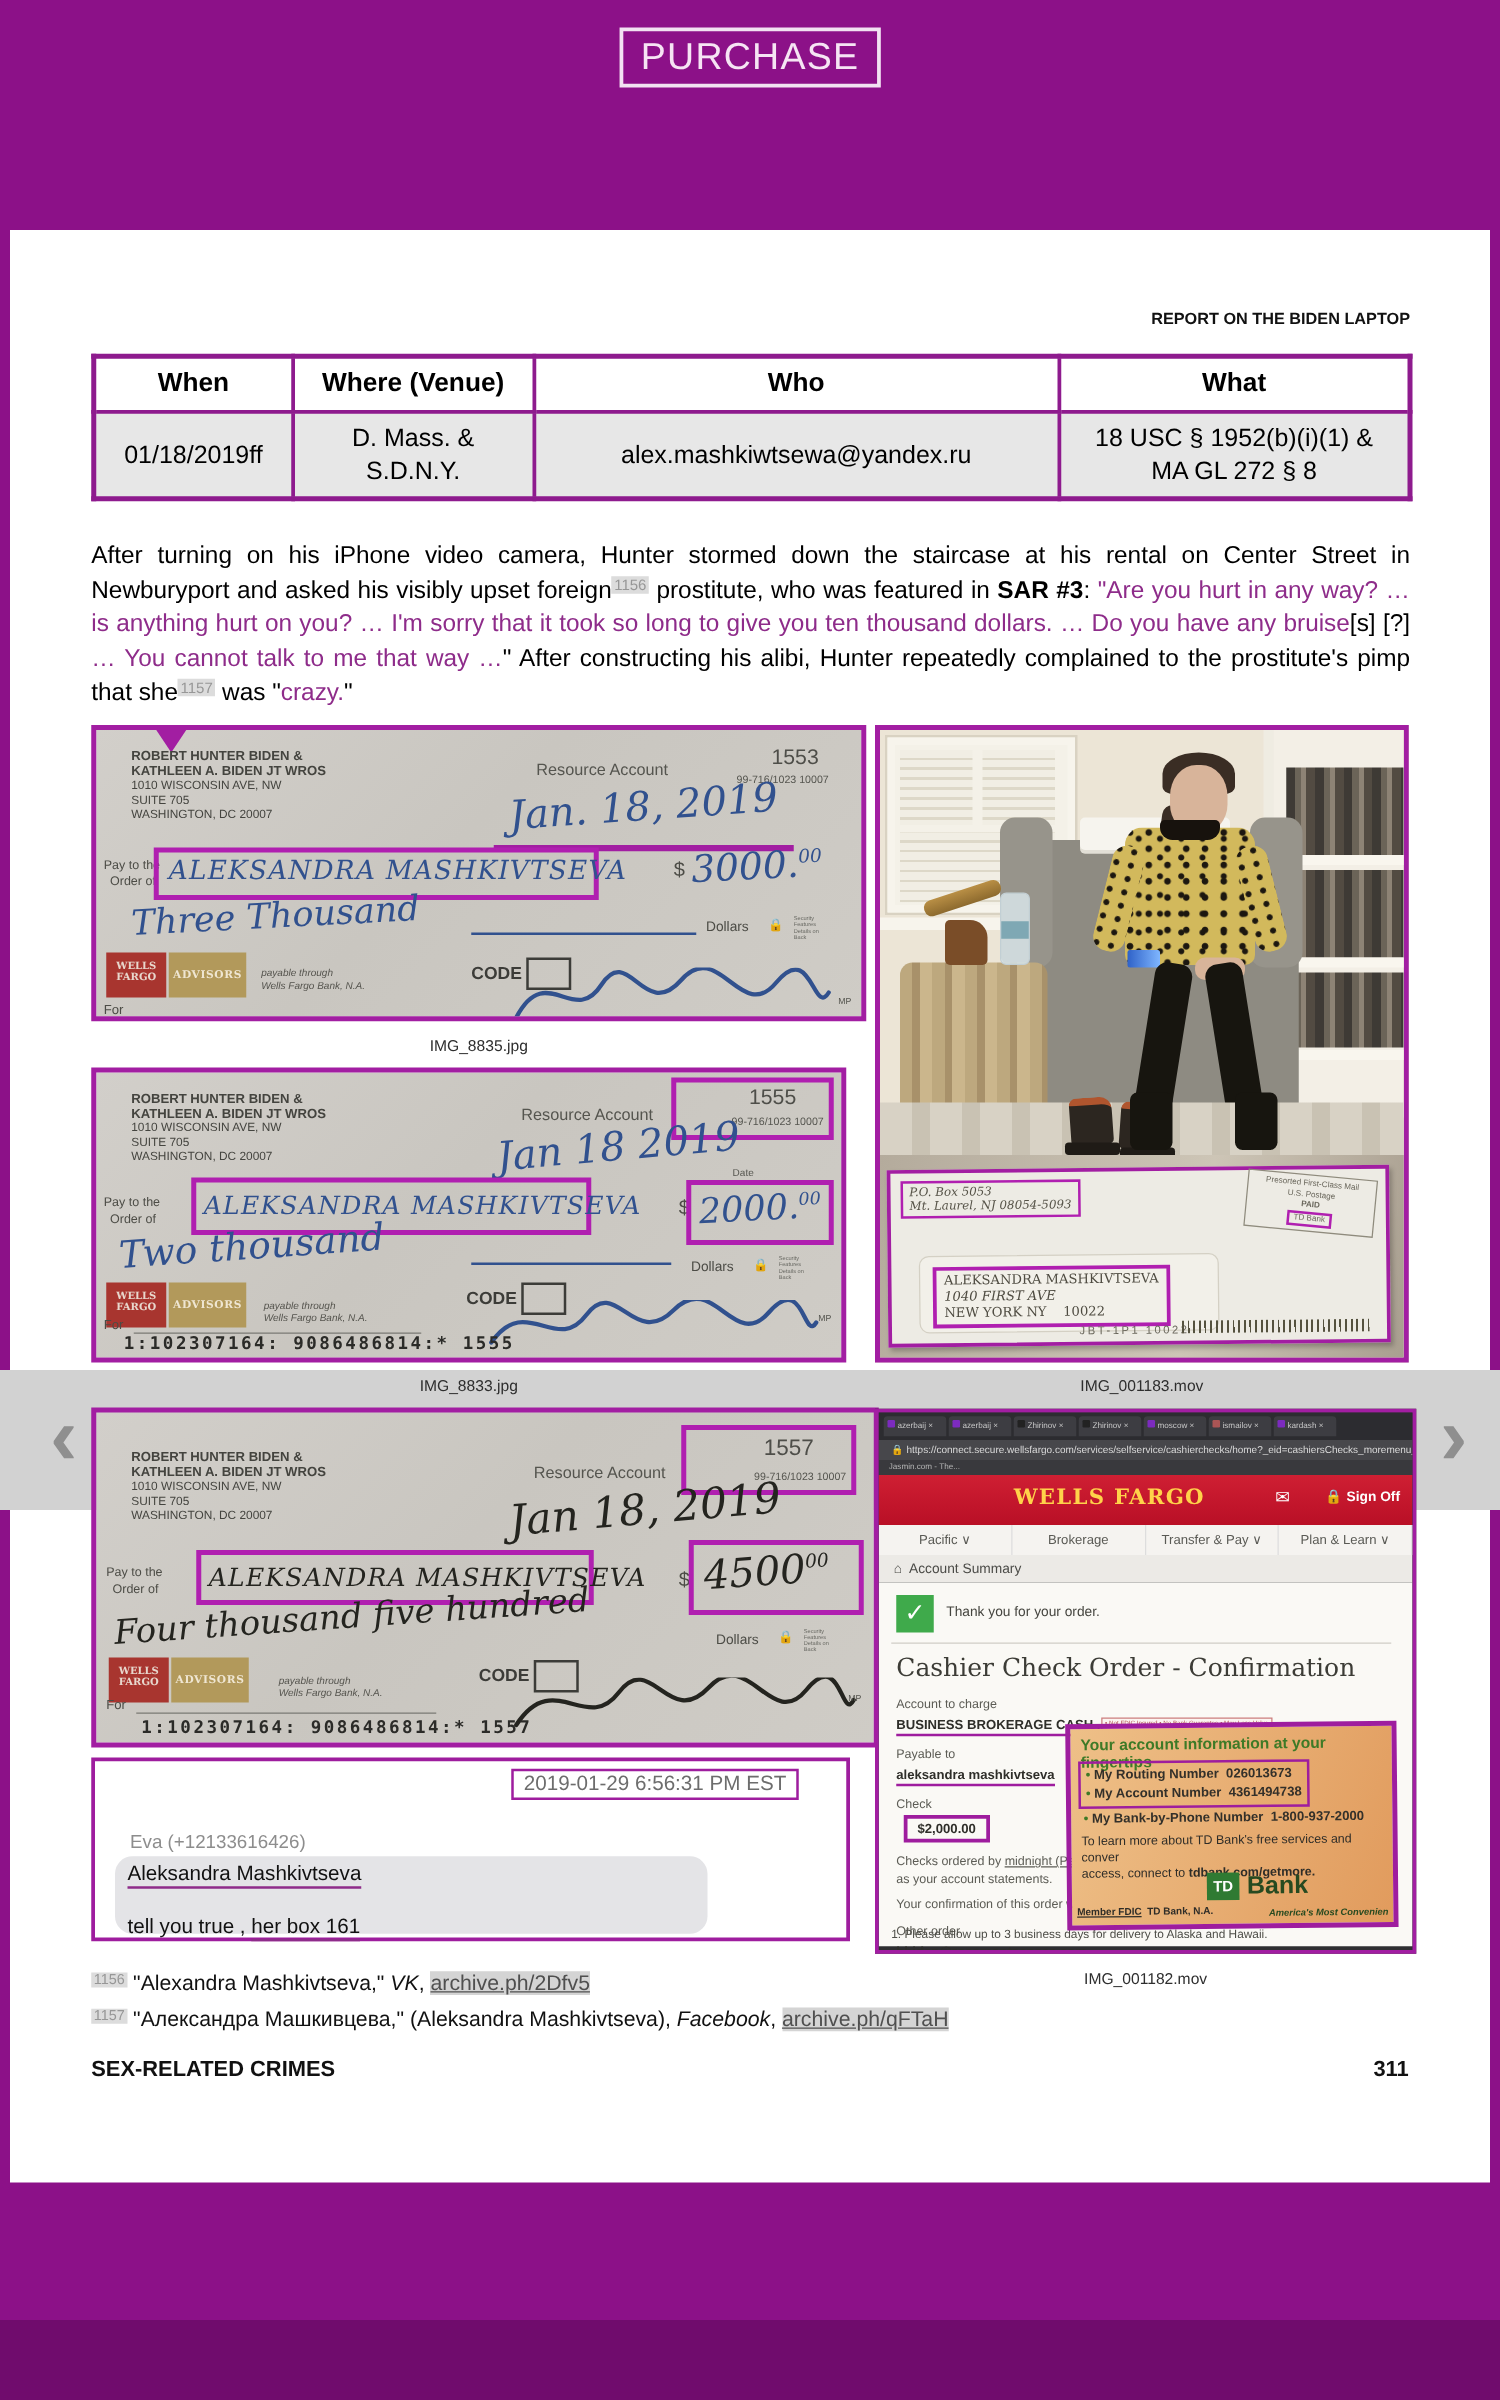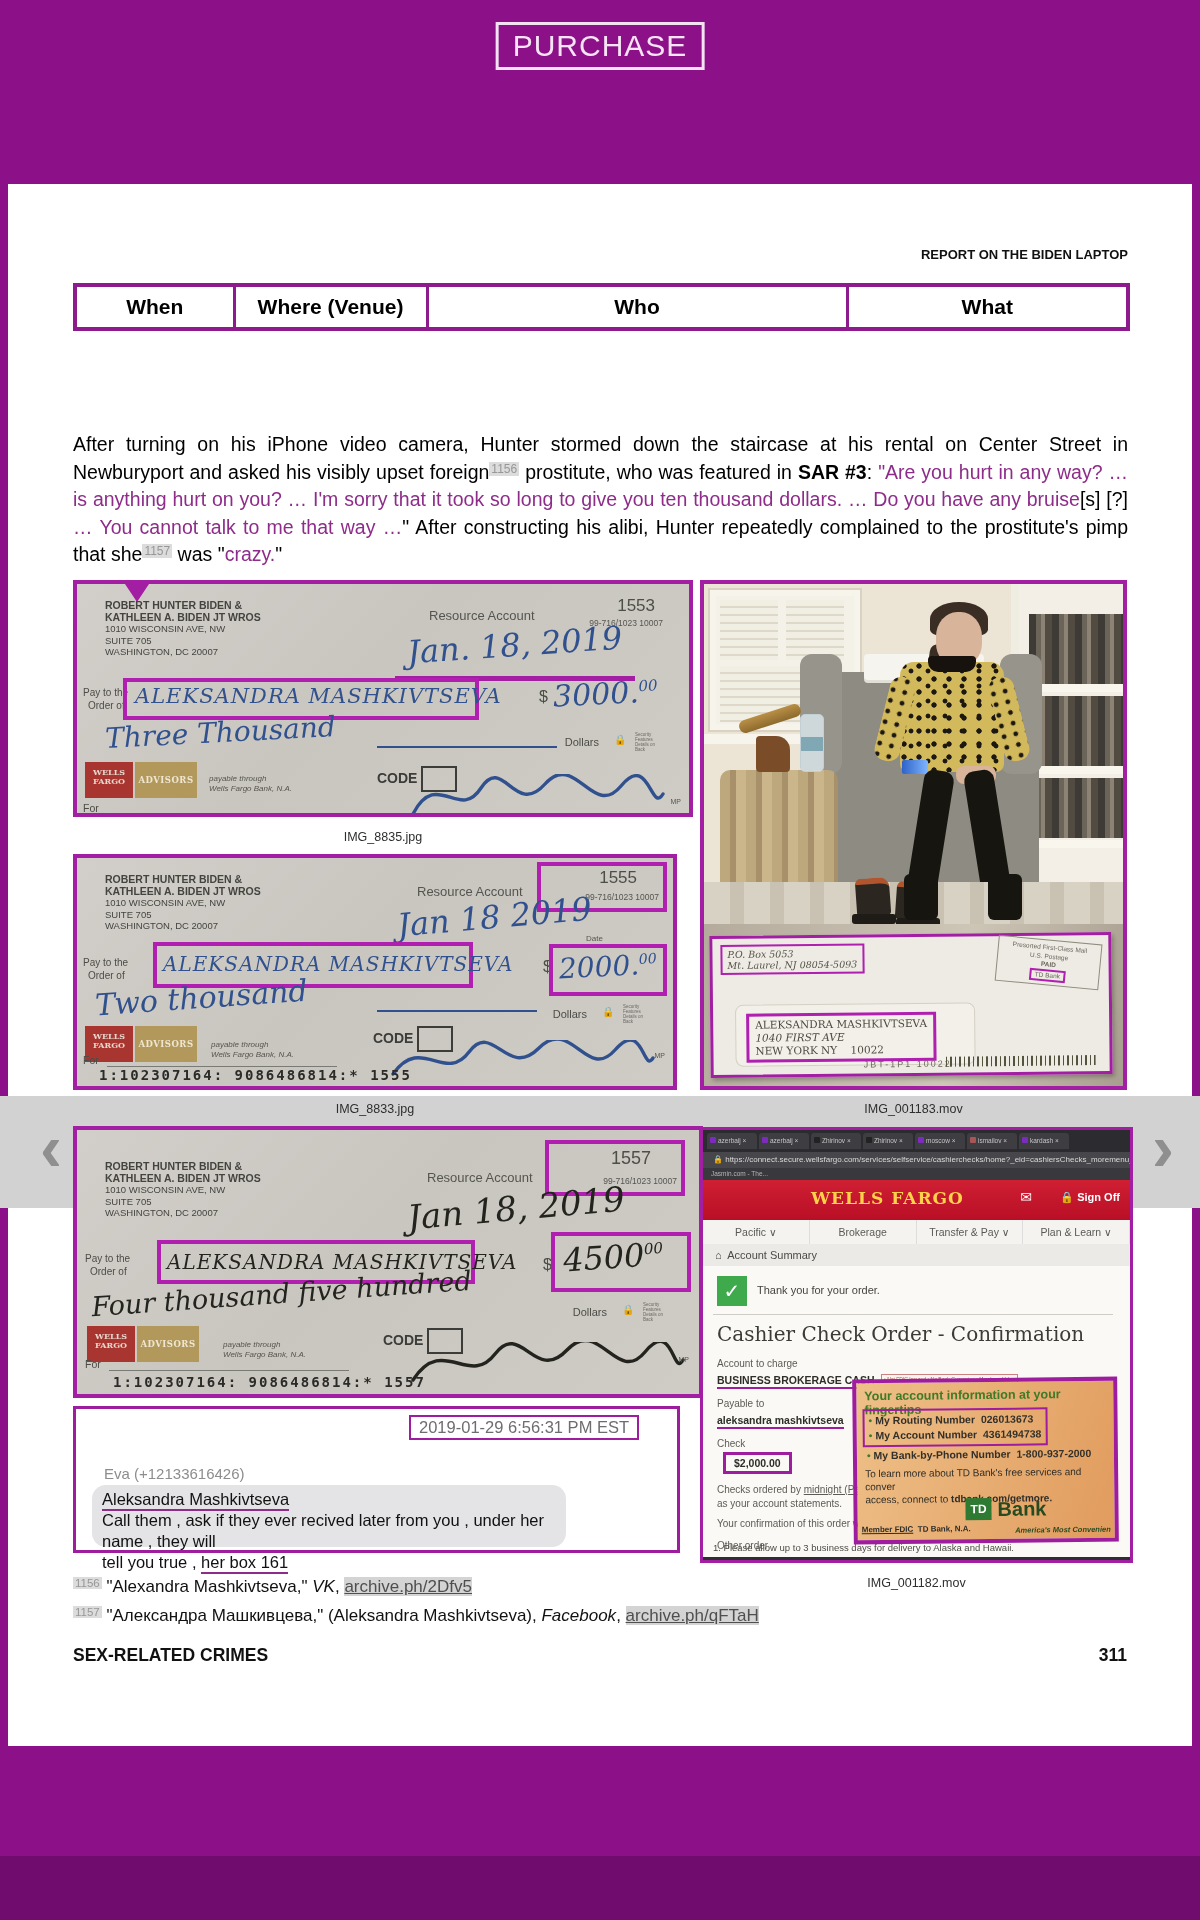--- a/index.html
+++ b/index.html
@@ -204,20 +204,26 @@
       <col class="col-where">
       <col class="col-who">
       <col class="col-what">
     </colgroup>
   <tbody>
       <tr>
     <th>When</th>
     <th>Where (Venue)</th>
     <th>Who</th>
     <th>What</th>
+  </tr>
+  <tr>
+    <td>01/18/2019ff</td>
+    <td>D. Mass. &amp; S.D.N.Y.</td>
+    <td>alex.mashkiwtsewa@yandex.ru</td>
+    <td>18 USC § 1952(b)(i)(1) &amp; MA GL 272 § 8</td>
   </tr>
 </tbody>
   </table>
 
 <div class="para"><span>After turning on his iPhone video camera, Hunter stormed down the staircase at his rental on Center Street in Newburyport and asked his visibly upset foreign</span><sup class="fn">1156</sup><span> prostitute, who was featured in </span><span class="pbold">SAR #3</span><span>: </span><span class="ptxt-purple">"Are you hurt in any way? … is anything hurt on you? … I'm sorry that it took so long to give you ten thousand dollars. … Do you have any bruise</span><span>[s] [?] </span><span class="ptxt-purple">… You cannot talk to me that way …</span><span>" After constructing his alibi, Hunter repeatedly complained to the prostitute's pimp that she</span><sup class="fn">1157</sup><span> was "</span><span class="ptxt-purple">crazy.</span><span>"</span></div>
 
 <div class="fig check" style="left:73px; top:580px; width:620px; height:237px;">
   <div class="anno-tri" style="left:48px; top:0;"></div>
   <div class="payor">
     <span class="b">ROBERT HUNTER BIDEN  &amp;</span>
@@ -404,21 +410,21 @@
   <div class="forline" style="left:32px; top:240px; width:240px;"></div>
   <div class="mp" style="right:10px; top:226px;">MP</div>
   <div class="micr" style="left:36px; bottom:4px;">1:102307164:  9086486814:*   1557</div>
 </div>
 
 <div class="msg-panel">
   <div class="msg-ts">2019-01-29 6:56:31 PM EST</div>
   <div class="msg-sender">Eva (+12133616426)</div>
   <div class="msg-bubble">
     <span class="u-purple">Aleksandra Mashkivtseva</span><br>
-    <span>Call them , ask if they ever recived later from you , under her name , they will</span><br>
+    <br>
     <span>tell you true , </span><span class="u-purple">her box 161</span>
   </div>
 </div>
 
 <div class="fig wells" style="left:700px; top:1127px; width:433px; height:436px;">
   <div class="wf-tabs">
     <div class="wf-tab"><span class="fav"></span><span>azerbaij</span> ×</div>
     <div class="wf-tab"><span class="fav"></span><span>azerbaij</span> ×</div>
     <div class="wf-tab"><span class="fav" style="background:#222;"></span><span>Zhirinov</span> ×</div>
     <div class="wf-tab"><span class="fav" style="background:#222;"></span><span>Zhirinov</span> ×</div>

